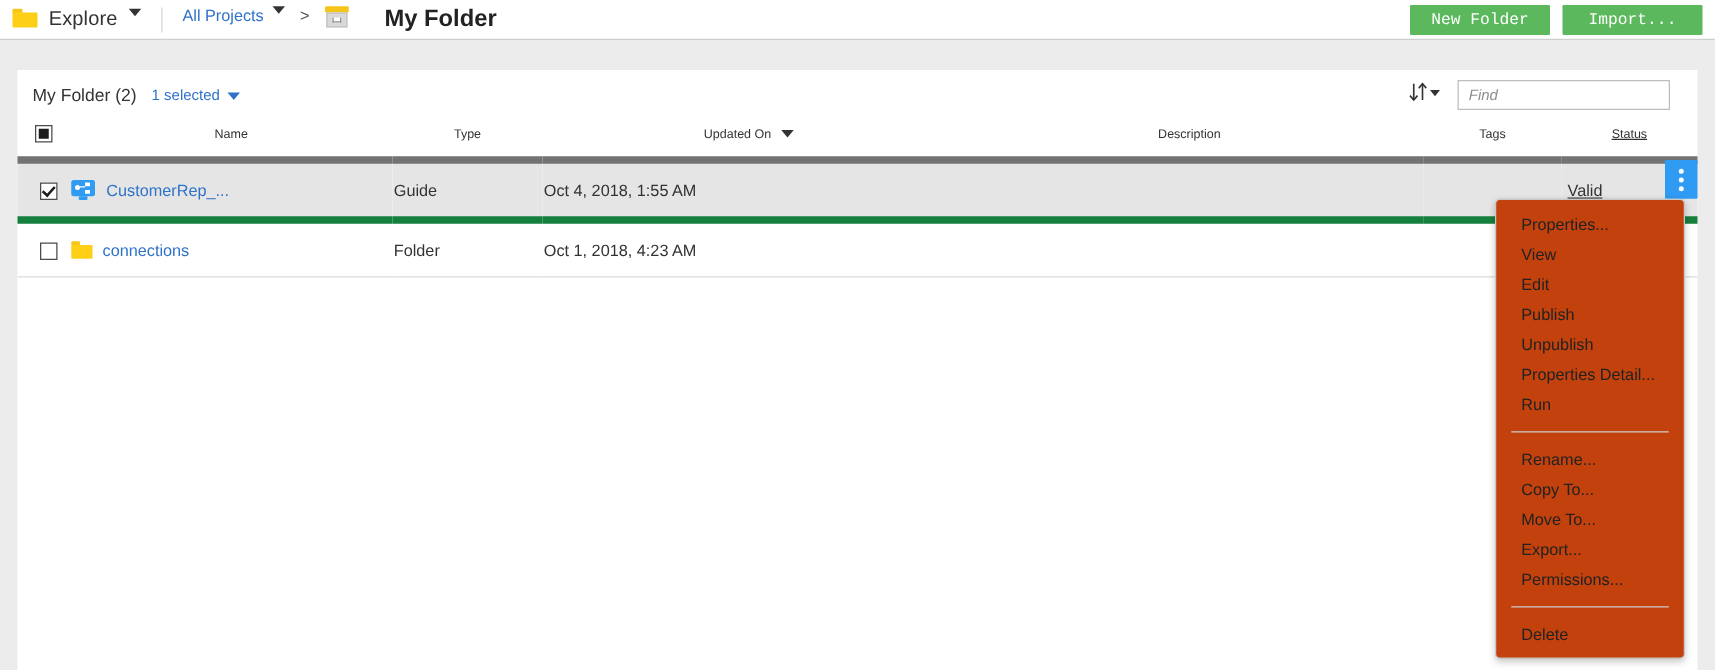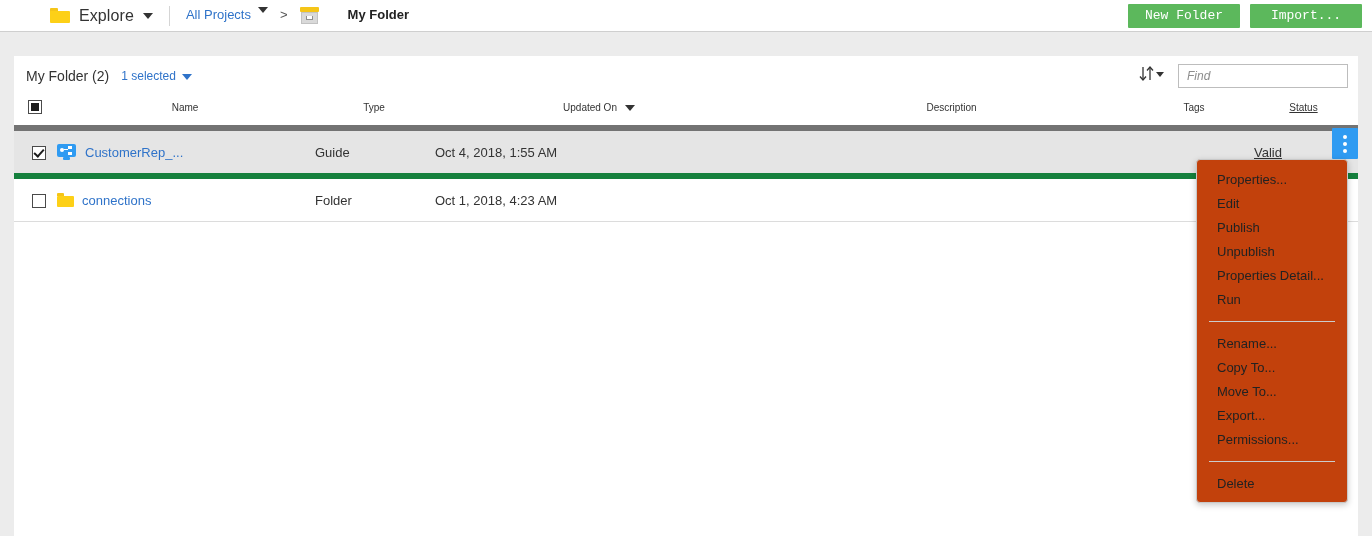--- a/index.html
+++ b/index.html
@@ -14,21 +14,21 @@
   }
 
   
   .topbar{
     position:absolute;left:0;top:0;width:1372px;height:32px;
     background:#ffffff;
     border-bottom:1px solid #cfcfcf;
     display:flex;align-items:center;
     box-sizing:border-box;
   }
-  .explore-group{display:flex;align-items:center;padding-left:10px;margin-left:40px;}
+  .explore-group{display:flex;align-items:flex-start;padding-left:10px;}
   .folder-ic{position:relative;width:20px;height:15px;display:inline-block;margin-right:9px;}
   .folder-ic .tab{position:absolute;left:0;top:0;width:8px;height:4px;background:#f5c518;border-radius:1px 1px 0 0;}
   .folder-ic .body{position:absolute;left:0;top:3px;width:20px;height:12px;background:#fdd017;border-radius:1px;}
   .folder-ic.small{width:17px;height:14px;margin-right:8px;}
   .folder-ic.small .tab{width:7px;height:3px;}
   .folder-ic.small .body{top:3px;width:17px;height:11px;}
 
   .explore-label{font-size:16px;color:#333;letter-spacing:.1px;}
   .caret-down{
     display:inline-block;margin-left:9px;width:0;height:0;
@@ -41,40 +41,40 @@
   .crumb-caret{
     display:inline-block;margin-left:7px;width:0;height:0;
     border-left:5px solid transparent;border-right:5px solid transparent;
     border-top:6px solid #333;
   }
   .crumb-sep{margin:0 12px;color:#555;font-size:13px;}
   .archive-ic{width:19px;height:17px;position:relative;display:inline-block;margin-right:8px;}
   .archive-ic .lid{position:absolute;left:0;top:0;width:19px;height:5px;background:#f5c518;border-radius:1px;}
   .archive-ic .box{position:absolute;left:1px;top:5px;width:17px;height:12px;background:#d9d9d9;border:1px solid #c2c2c2;box-sizing:border-box;}
   .archive-ic .handle{position:absolute;left:6px;top:9px;width:7px;height:4px;border:1px solid #8e8e8e;border-top:none;box-sizing:border-box;background:#fff;}
-  .crumb-current{font-weight:bold;font-size:13px;color:#222;padding-left:21px;}
+  .crumb-current{font-weight:bold;font-size:19px;color:#222;padding-left:21px;}
 
   .topbar-actions{margin-left:auto;display:flex;align-items:center;padding-right:10px;gap:10px;}
   .btn-green{
     background:#5cb85c;color:#fff;border:none;
     height:24px;min-width:112px;padding:0 14px;
     font-size:13px;font-family:Liberation Mono, monospace;
     cursor:pointer;border-radius:1px;
   }
 
   
   .panel{
     position:absolute;left:14px;top:56px;width:1344px;height:480px;
     background:#ffffff;
     box-sizing:border-box;
   }
 
   .panel-toolbar{
     position:relative;height:40px;display:flex;align-items:center;
-    padding:0 0 0 12px;
+    padding:0 12px 0 12px;
   }
   .folder-title{font-size:14px;color:#333;}
   .sel-count{color:#2f73c9;font-size:12px;margin-left:12px;cursor:pointer;}
   .sel-caret{
     display:inline-block;margin-left:6px;width:0;height:0;
     border-left:5px solid transparent;border-right:5px solid transparent;
     border-top:6px solid #2f73c9;
   }
   .toolbar-right{margin-left:auto;display:flex;align-items:flex-start;padding-right:10px;gap:14px;}
   .sort-ic{position:relative;width:26px;height:20px;cursor:pointer;}
@@ -288,20 +288,21 @@
 </div>
 
 <button class="kebab-btn">
   <span></span>
   <span></span>
   <span></span>
 </button>
 
 <div class="ctx-menu">
   <div class="ctx-item">Properties...</div>
+  <div class="ctx-item">View</div>
   <div class="ctx-item">Edit</div>
   <div class="ctx-item">Publish</div>
   <div class="ctx-item">Unpublish</div>
   <div class="ctx-item">Properties Detail...</div>
   <div class="ctx-item">Run</div>
 
   <div class="ctx-sep"></div>
 
   <div class="ctx-item">Rename...</div>
   <div class="ctx-item">Copy To...</div>

